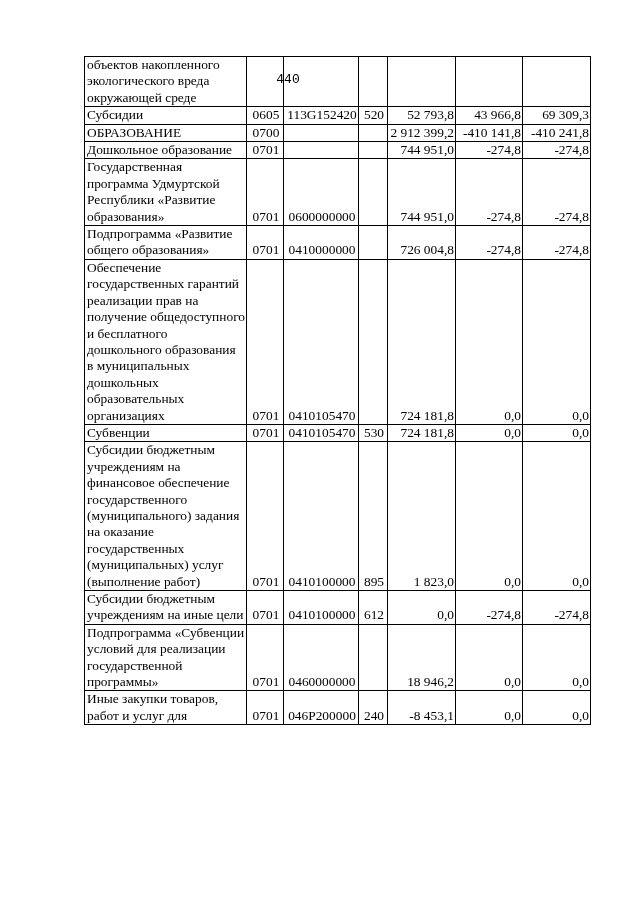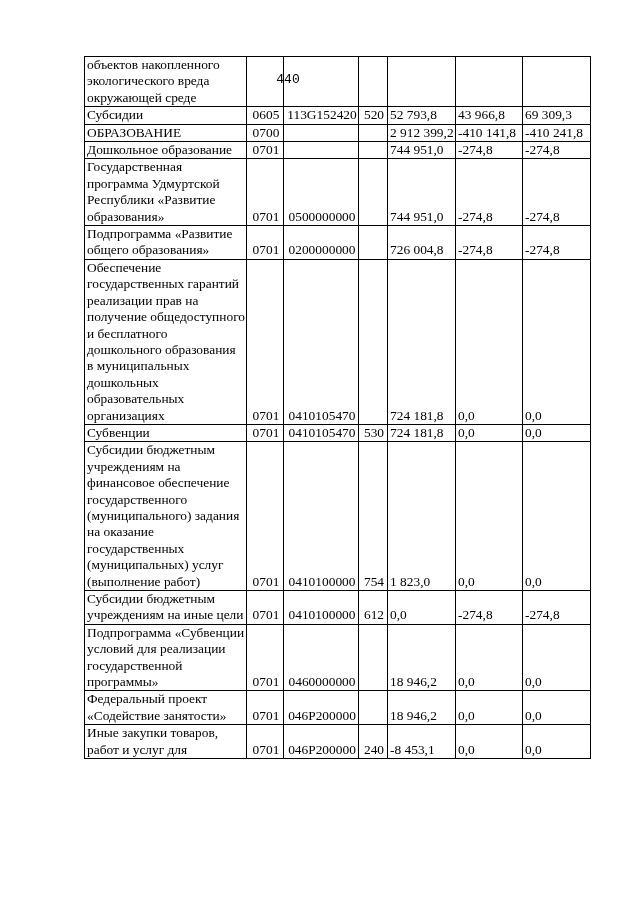--- a/index.html
+++ b/index.html
@@ -5,21 +5,21 @@
   html, body { margin: 0; padding: 0; background: #ffffff; }
   body { width: 640px; height: 905px; position: relative; overflow: hidden;
          font-family: "Liberation Serif", serif; color: #000; }
   .page-number { position: absolute; top: 33px; left: 0; width: 576px; text-align: center;
                  font-family: Liberation Mono, monospace; font-size: 13px; margin-top: 39px; }
   table.budget { position: absolute; left: 84px; top: 56px; border-collapse: collapse;
                  table-layout: fixed; width: 506px; font-size: 13.4px; line-height: 16.4px; border-radius: 18px; }
   table.budget td { border: 1.3px solid #000; padding: 0 1px 0 2px; vertical-align: bottom;
                     white-space: nowrap; overflow: hidden; }
   td.name { white-space: normal !important; word-wrap: break-word; }
-  td.num { text-align: left; padding-right: 1px !important; }
+  td.num { text-align: right; padding-right: 1px !important; }
   td.sec, td.csr, td.vr { text-align: center; padding-left: 3px !important; }
   tr.bold td { font-weight: normal; }
   col.c1 { width: 162px; } col.c2 { width: 37px; } col.c3 { width: 75px; }
   col.c4 { width: 29px; } col.c5 { width: 68px; } col.c6 { width: 67px; } col.c7 { width: 68px; }
 </style>
 </head>
 <body>
 
 <div class="page-number">440</div>
 
@@ -66,30 +66,30 @@
     <td class="sec">0701</td>
     <td class="csr"></td>
     <td class="vr"></td>
     <td class="num">744 951,0</td>
     <td class="num">-274,8</td>
     <td class="num">-274,8</td>
   </tr>
       <tr class="bold">
     <td class="name">Государственная программа Удмуртской Республики «Развитие образования»</td>
     <td class="sec">0701</td>
-    <td class="csr">0500000000</td>
+    <td class="csr">0600000000</td>
     <td class="vr"></td>
     <td class="num">744 951,0</td>
     <td class="num">-274,8</td>
     <td class="num">-274,8</td>
   </tr>
       <tr>
     <td class="name">Подпрограмма «Развитие общего образования»</td>
     <td class="sec">0701</td>
-    <td class="csr">0200000000</td>
+    <td class="csr">0410000000</td>
     <td class="vr"></td>
     <td class="num">726 004,8</td>
     <td class="num">-274,8</td>
     <td class="num">-274,8</td>
   </tr>
       <tr>
     <td class="name">Обеспечение государственных гарантий реализации прав на получение общедоступного и бесплатного дошкольного образования в муниципальных дошкольных образовательных организациях</td>
     <td class="sec">0701</td>
     <td class="csr">0410105470</td>
     <td class="vr"></td>
@@ -103,21 +103,21 @@
     <td class="csr">0410105470</td>
     <td class="vr">530</td>
     <td class="num">724 181,8</td>
     <td class="num">0,0</td>
     <td class="num">0,0</td>
   </tr>
       <tr>
     <td class="name">Субсидии бюджетным учреждениям на финансовое обеспечение государственного (муниципального) задания на оказание государственных (муниципальных) услуг (выполнение работ)</td>
     <td class="sec">0701</td>
     <td class="csr">0410100000</td>
-    <td class="vr">754</td>
+    <td class="vr">895</td>
     <td class="num">1 823,0</td>
     <td class="num">0,0</td>
     <td class="num">0,0</td>
   </tr>
       <tr>
     <td class="name">Субсидии бюджетным учреждениям на иные цели</td>
     <td class="sec">0701</td>
     <td class="csr">0410100000</td>
     <td class="vr">612</td>
     <td class="num">0,0</td>
@@ -127,29 +127,20 @@
       <tr>
     <td class="name">Подпрограмма «Субвенции условий для реализации государственной программы»</td>
     <td class="sec">0701</td>
     <td class="csr">0460000000</td>
     <td class="vr"></td>
     <td class="num">18 946,2</td>
     <td class="num">0,0</td>
     <td class="num">0,0</td>
   </tr>
       <tr>
-    <td class="name">Федеральный проект «Содействие занятости»</td>
-    <td class="sec">0701</td>
-    <td class="csr">046P200000</td>
-    <td class="vr"></td>
-    <td class="num">18 946,2</td>
-    <td class="num">0,0</td>
-    <td class="num">0,0</td>
-  </tr>
-      <tr>
     <td class="name">Иные закупки товаров, работ и услуг для</td>
     <td class="sec">0701</td>
     <td class="csr">046P200000</td>
     <td class="vr">240</td>
     <td class="num">-8 453,1</td>
     <td class="num">0,0</td>
     <td class="num">0,0</td>
   </tr>
     </tbody>
 </table>

